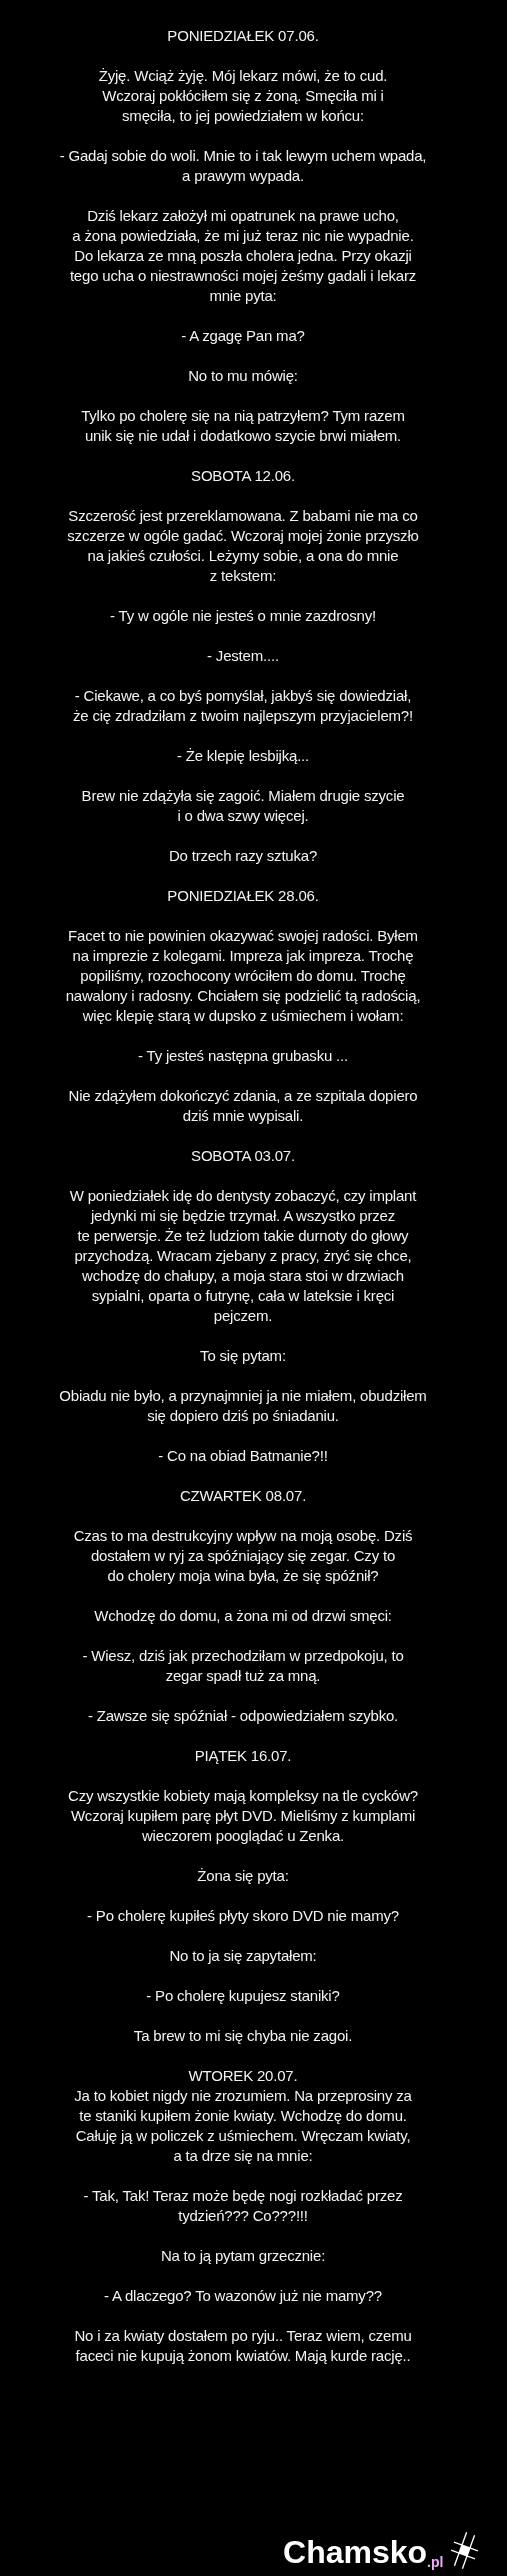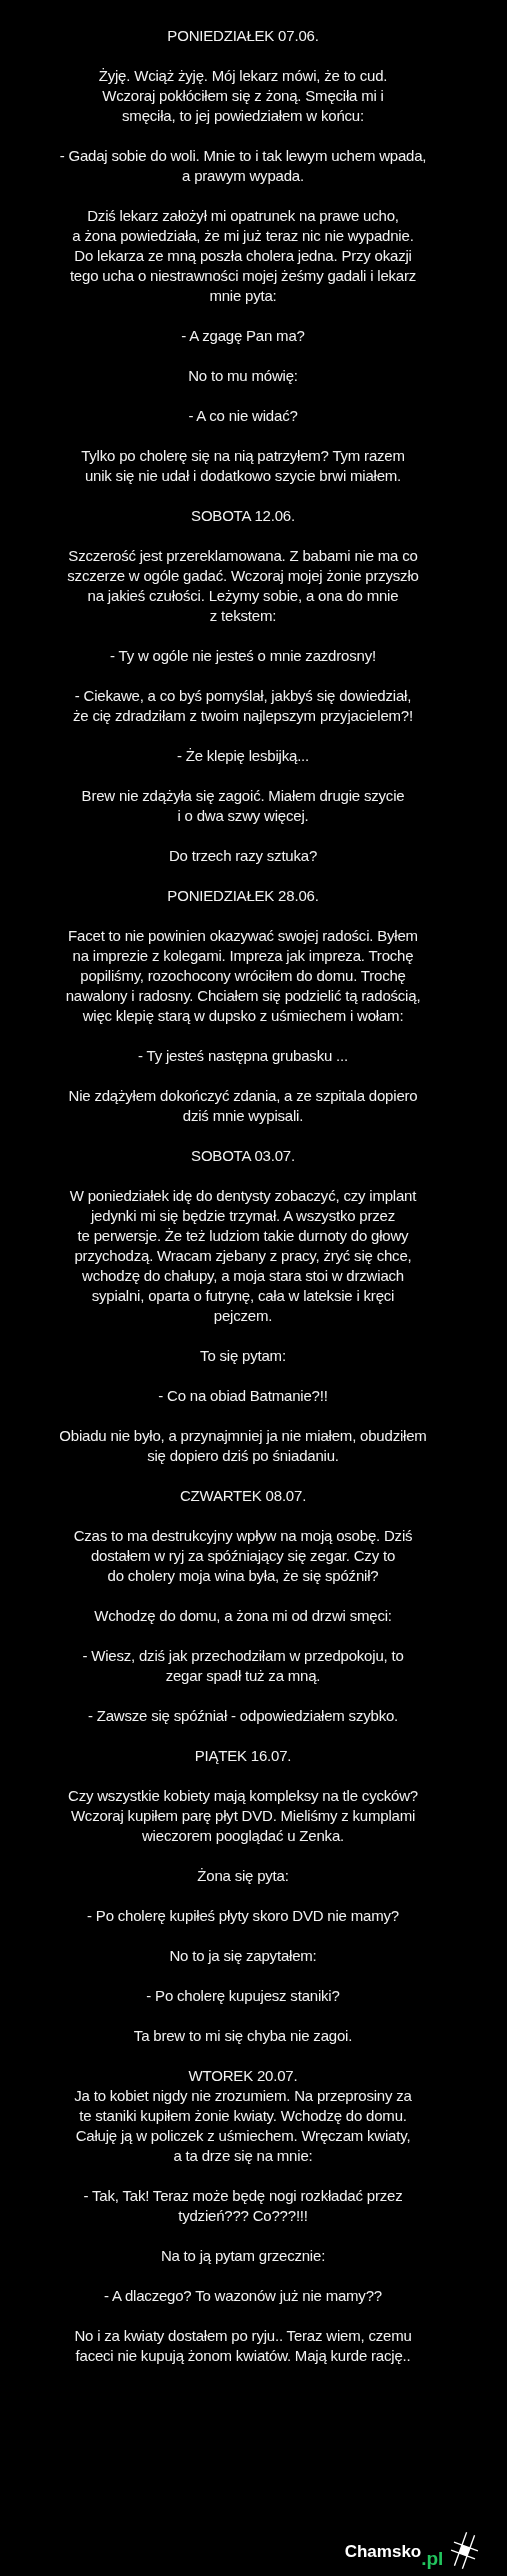--- a/index.html
+++ b/index.html
@@ -25,28 +25,28 @@
   }
   .watermark{
     position:absolute;
     right:6.8px;
     bottom:3.4px;
     display:flex;
     align-items:center;
   }
   .logo-text{
     font-weight:bold;
-    font-size:17px;
+    font-size:32px;
     line-height:24px;
     color:#ffffff;
   }
   .logo-suffix{
     font-weight:bold;
-    font-size:19px;
-    color:#22c55e;
+    font-size:14px;
+    color:#f0abfc;
     align-self:flex-end;
     padding-bottom:2.5px;
   }
   .logo-icon{
     margin-left:6.8px;
     display:block;
   }
 </style>
 </head>
 <body>
@@ -59,29 +59,29 @@
 smęciła, to jej powiedziałem w końcu:</div>
     <div class="block">- Gadaj sobie do woli. Mnie to i tak lewym uchem wpada,
 a prawym wypada.</div>
     <div class="block">Dziś lekarz założył mi opatrunek na prawe ucho,
 a żona powiedziała, że mi już teraz nic nie wypadnie.
 Do lekarza ze mną poszła cholera jedna. Przy okazji
 tego ucha o niestrawności mojej żeśmy gadali i lekarz
 mnie pyta:</div>
     <div class="block">- A zgagę Pan ma?</div>
     <div class="block">No to mu mówię:</div>
-    <div class="block">- A co nie widać?</div>
     <div class="block">Tylko po cholerę się na nią patrzyłem? Tym razem
 unik się nie udał i dodatkowo szycie brwi miałem.</div>
     <div class="block">SOBOTA 12.06.</div>
     <div class="block">Szczerość jest przereklamowana. Z babami nie ma co
 szczerze w ogóle gadać. Wczoraj mojej żonie przyszło
 na jakieś czułości. Leżymy sobie, a ona do mnie
 z tekstem:</div>
     <div class="block">- Ty w ogóle nie jesteś o mnie zazdrosny!</div>
+    <div class="block">- Jestem....</div>
     <div class="block">- Ciekawe, a co byś pomyślał, jakbyś się dowiedział,
 że cię zdradziłam z twoim najlepszym przyjacielem?!</div>
     <div class="block">- Że klepię lesbijką...</div>
     <div class="block">Brew nie zdążyła się zagoić. Miałem drugie szycie
 i o dwa szwy więcej.</div>
     <div class="block">Do trzech razy sztuka?</div>
     <div class="block">PONIEDZIAŁEK 28.06.</div>
     <div class="block">Facet to nie powinien okazywać swojej radości. Byłem
 na imprezie z kolegami. Impreza jak impreza. Trochę
 popiliśmy, rozochocony wróciłem do domu. Trochę
@@ -92,23 +92,23 @@
 dziś mnie wypisali.</div>
     <div class="block">SOBOTA 03.07.</div>
     <div class="block">W poniedziałek idę do dentysty zobaczyć, czy implant
 jedynki mi się będzie trzymał. A wszystko przez
 te perwersje. Że też ludziom takie durnoty do głowy
 przychodzą. Wracam zjebany z pracy, żryć się chce,
 wchodzę do chałupy, a moja stara stoi w drzwiach
 sypialni, oparta o futrynę, cała w lateksie i kręci
 pejczem.</div>
     <div class="block">To się pytam:</div>
-    <div class="block">- Co na obiad Batmanie?!!</div>
     <div class="block">Obiadu nie było, a przynajmniej ja nie miałem, obudziłem
 się dopiero dziś po śniadaniu.</div>
+    <div class="block">- Co na obiad Batmanie?!!</div>
     <div class="block">CZWARTEK 08.07.</div>
     <div class="block">Czas to ma destrukcyjny wpływ na moją osobę. Dziś
 dostałem w ryj za spóźniający się zegar. Czy to
 do cholery moja wina była, że się spóźnił?</div>
     <div class="block">Wchodzę do domu, a żona mi od drzwi smęci:</div>
     <div class="block">- Wiesz, dziś jak przechodziłam w przedpokoju, to
 zegar spadł tuż za mną.</div>
     <div class="block">- Zawsze się spóźniał - odpowiedziałem szybko.</div>
     <div class="block">PIĄTEK 16.07.</div>
     <div class="block">Czy wszystkie kobiety mają kompleksy na tle cycków?

